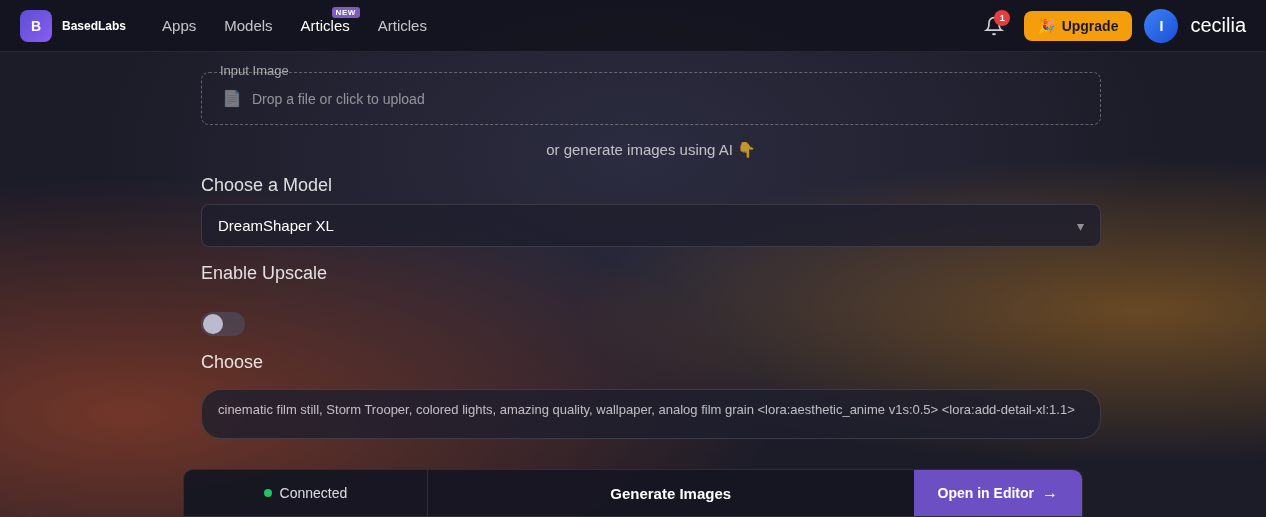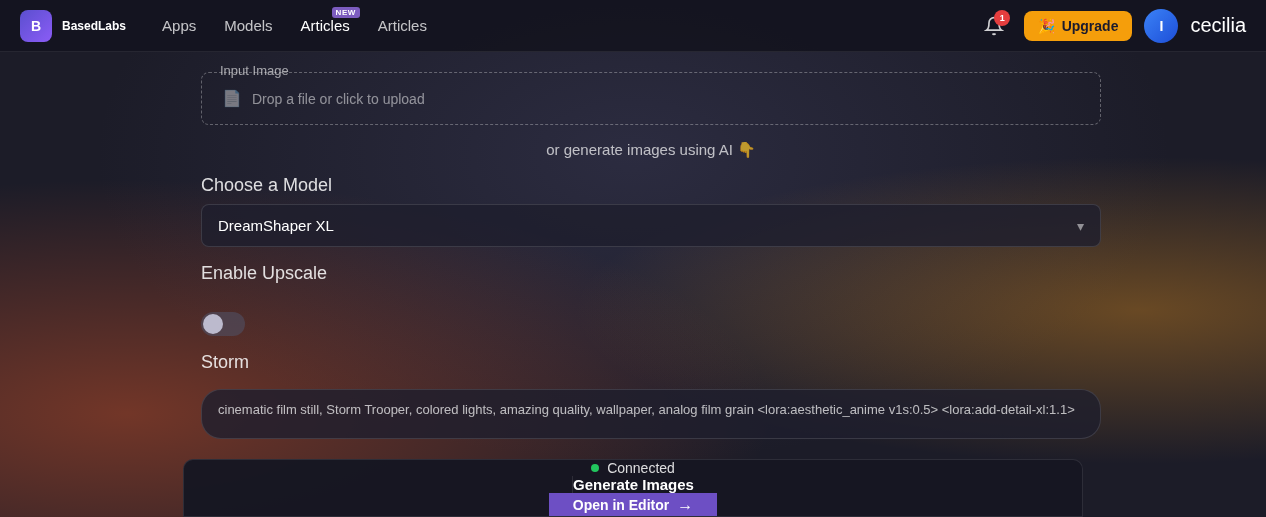--- a/index.html
+++ b/index.html
@@ -296,28 +296,26 @@
     }
 
     
     .bottom-bar {
       position: fixed;
       bottom: 0;
       left: 50%;
       transform: translateX(-50%);
       width: 900px;
       display: flex;
-      align-items: center;
       background: rgba(22, 22, 35, 0.98);
       border: 1px solid rgba(255,255,255,0.1);
       border-radius: 10px 10px 0 0;
       overflow: hidden;
-      height: 58px;
+      height: 48px;
       z-index: 100;
-      flex-direction: column;
     }
 
     .connected-section {
       flex: 1;
       display: flex;
       align-items: center;
       justify-content: center;
       gap: 8px;
       color: rgba(255,255,255,0.85);
       font-size: 14px;
@@ -431,21 +429,21 @@
     </div>
 
     <div class="toggle-container">
       <div class="section-label">Enable Upscale</div>
       <div class="toggle-track">
         <div class="toggle-thumb"></div>
       </div>
     </div>
 
     <div class="prompt-section">
-      <div class="section-label">Storm</div>
+      <div class="section-label">Choose</div>
       <div class="prompt-box">
         <span>cinematic film still, Storm Trooper, colored lights, amazing quality, wallpaper, analog film grain &lt;lora:aesthetic_anime v1s:0.5&gt;  &lt;lora:add-detail-xl:1.1&gt;</span>
       </div>
     </div>
 
   </div>
 </div>
 
 <div class="bottom-bar">
   <div class="connected-section">

